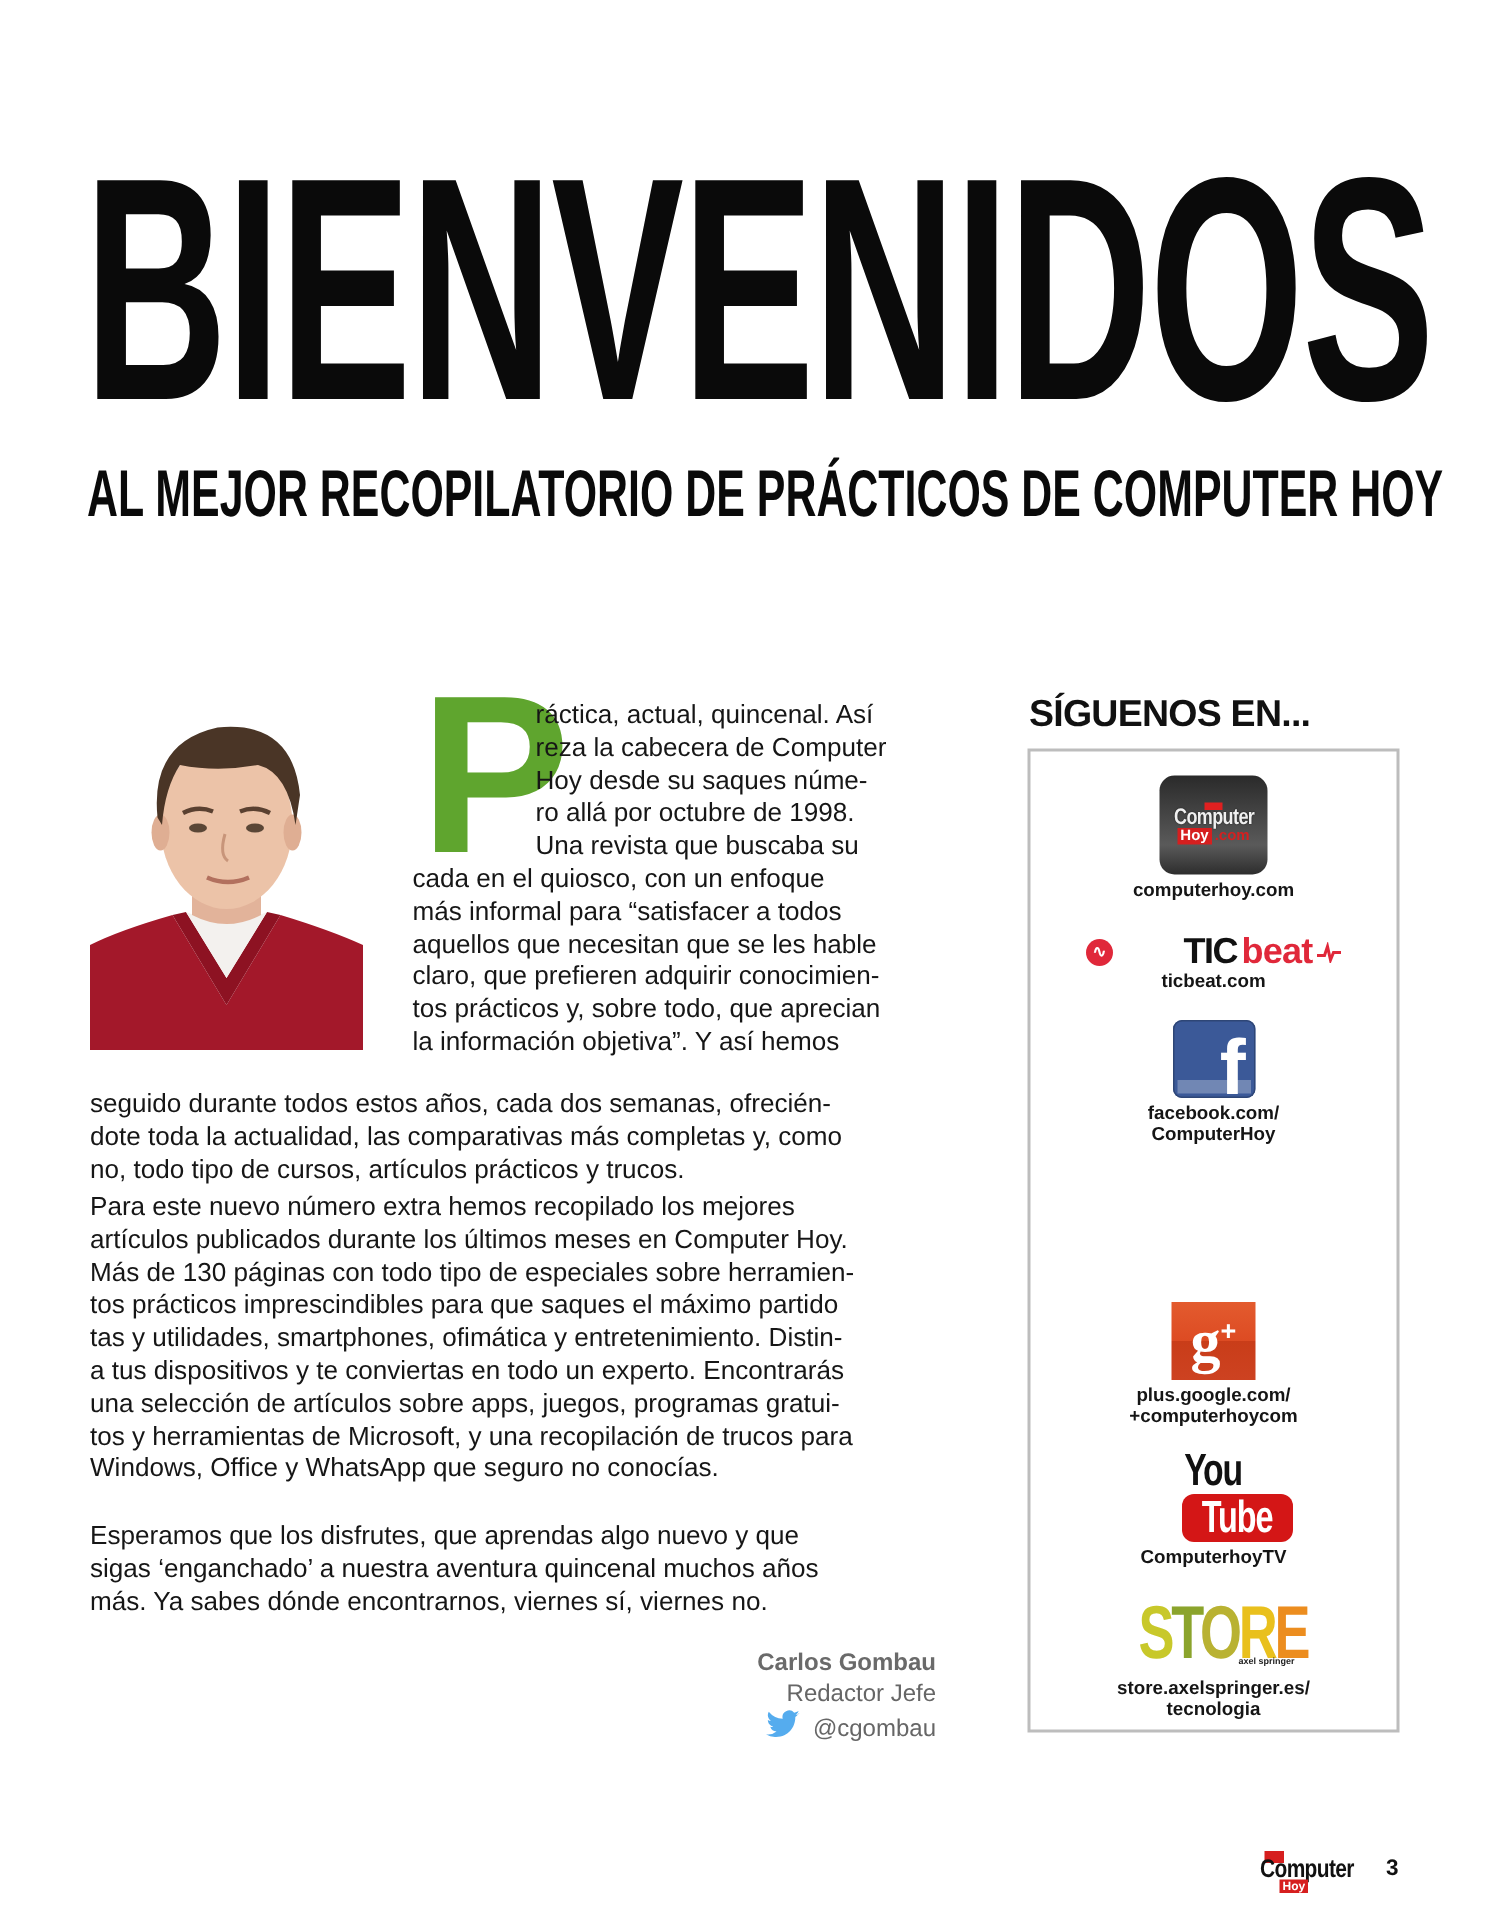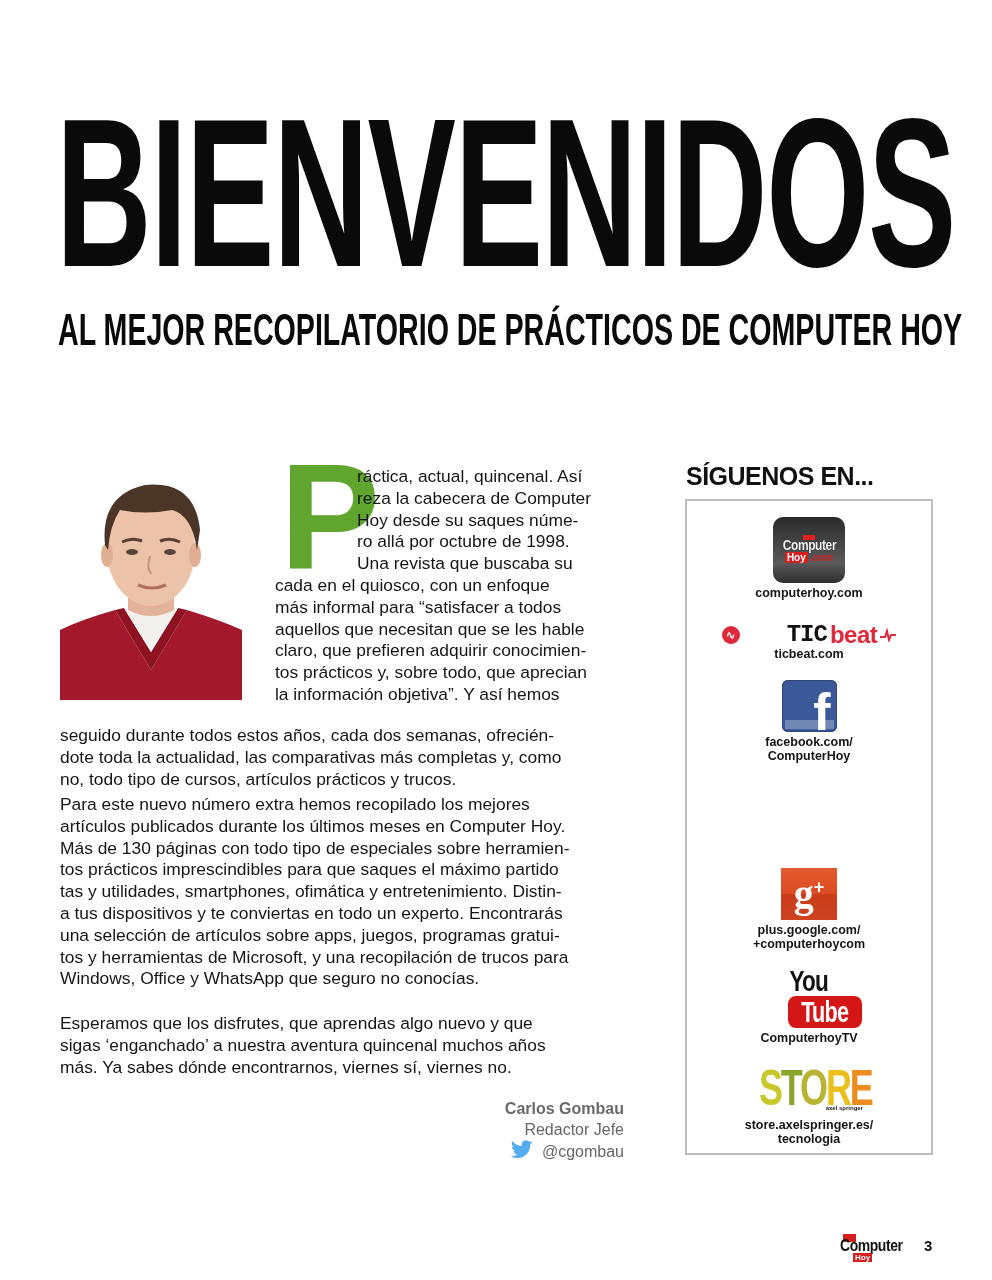--- a/index.html
+++ b/index.html
@@ -72,21 +72,21 @@
     position: relative;
   }
   .ch-icon .redbar { position: absolute; left: 30px; top: 18px; width: 12px; height: 5px; background: #e02020; }
   .ch-icon .w1 { font-family: "Liberation Sans", sans-serif; font-weight: bold; font-size: 15px; color: #f0f0f0; transform: scaleX(0.8); letter-spacing: -0.5px; line-height: 15px; text-shadow: 0 0 1px #000; }
   .ch-icon .w2 { font-size: 10px; line-height: 11px; font-weight: bold; color: #fff; display: flex; gap: 2px; }
   .ch-icon .w2 .hoy { background: #d61f1f; padding: 0 2px; }
   .ch-icon .w2 .com { color: #d61f1f; }
 
   .ticbeat { display: flex; align-items: center; gap: 3px; height: 26px; }
   .ticbeat .dot { width: 18px; height: 18px; border-radius: 50%; background: #e0283a; display: flex; align-items: center; justify-content: center; color: #fff; font-size: 11px; font-weight: bold; }
-  .ticbeat .tic { font-family: Liberation Mono, monospace; font-weight: bold; font-size: 24px; line-height: 26px; color: #111; letter-spacing: -1px; margin-left: 44px; }
+  .ticbeat .tic { font-family: Liberation Sans, sans-serif; font-weight: bold; font-size: 24px; line-height: 26px; color: #111; letter-spacing: -1px; margin-left: 44px; }
   .ticbeat .beat { font-family: "Liberation Sans", sans-serif; font-weight: bold; font-size: 24px; line-height: 26px; color: #e0283a; letter-spacing: -0.5px; }
 
   .fb-icon {
     width: 55px; height: 52px; border-radius: 6px; background: #3b5998; position: relative; overflow: hidden;
     box-shadow: 0 0 0 1px #2e4676 inset;
   }
   .fb-icon .f { position: absolute; right: 6px; bottom: -6px; font-family: "Liberation Sans", sans-serif; font-weight: bold; font-size: 52px; line-height: 52px; color: #fff; }
   .fb-icon .band { position: absolute; left: 3px; right: 3px; bottom: 3px; height: 9px; background: rgba(255,255,255,0.28); }
 
   .gp-icon {

